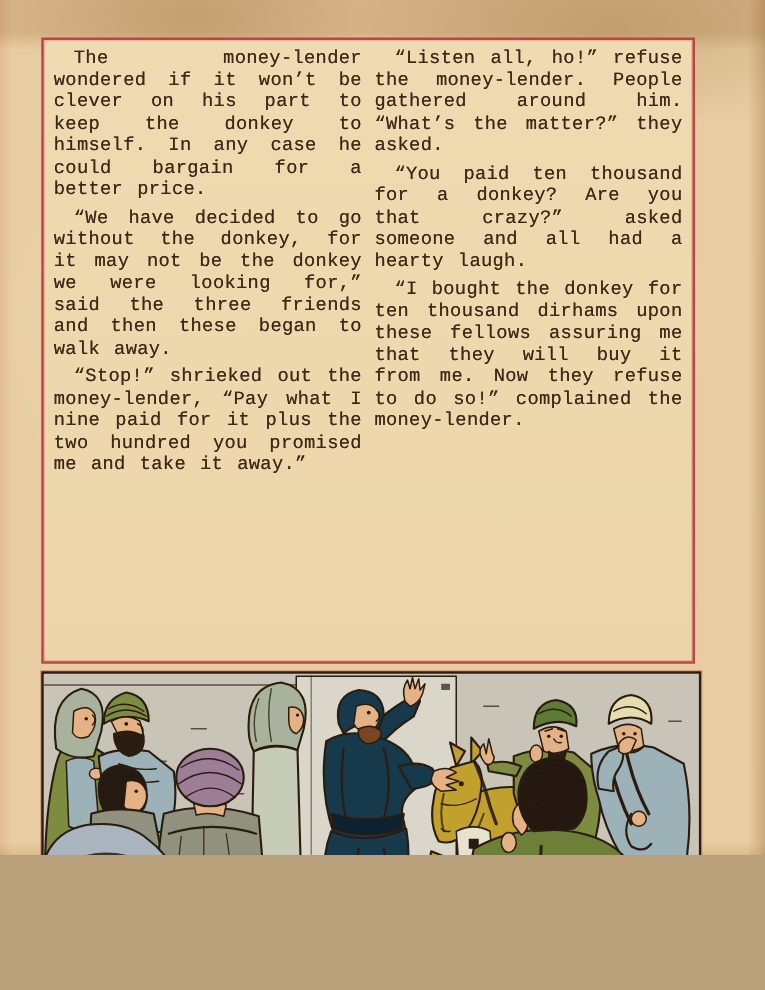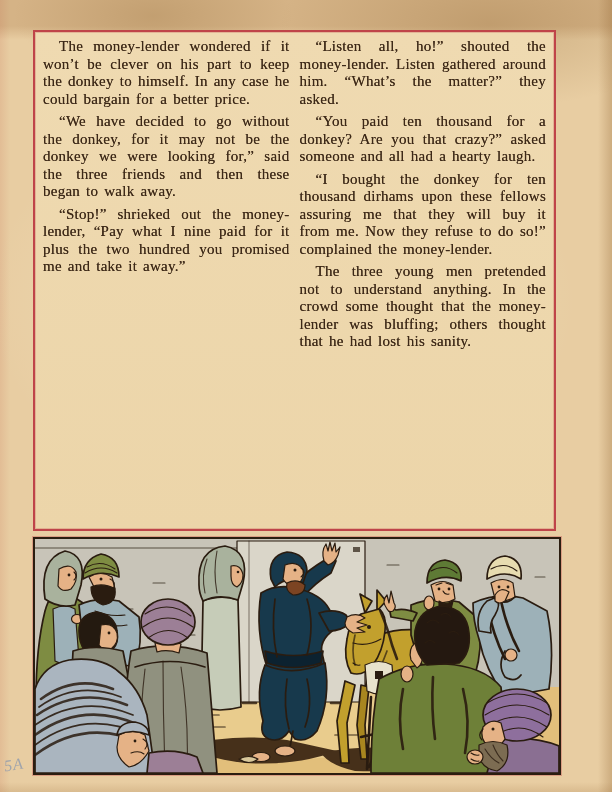--- a/index.html
+++ b/index.html
@@ -1,24 +1,24 @@
 <!DOCTYPE html>
 <html style="--paper: #e8cda2; --paper-edge: #d5b386; --frame-red: #bf4449; --ink: #3c2817; --wall: #c8c4b8; --wall-light: #dad6c9; --ground: #e2bf7b; --shadow: #46301a; --skin: #e5b286; --navy: #17394c; --ochre: #c2a02d; --olive: #7e8c42; --olive-dark: #5e7a35; --sage: #a9b29d; --sage-light: #c6ccb8; --bluegray: #9db1b8; --steel: #aab5bf; --mauve: #9c7f96; --grayrobe: #90917f; --violet: #8e6f9d; --cream-turban: #e7dcb0; --wood: #6b4a1e; --beard-gray: #7c6c52; --pencil-blue: #6484b4;"><head>
 <meta charset="utf-8">
 <style>
   html,body{margin:0;padding:0;background:#b9a07a;}
   .page{
-    position:relative;width:612px;height:792px;overflow:hidden;
+    position:relative;width:612px;height:684px;overflow:hidden;
     background:
       radial-gradient(ellipse 420px 300px at 46% 38%, rgba(255,244,214,.45), rgba(255,244,214,0) 70%),
       radial-gradient(ellipse 300px 120px at 80% 3%, rgba(140,100,50,.28), rgba(140,100,50,0) 70%),
       radial-gradient(ellipse 200px 90px at 25% 2%, rgba(140,100,50,.25), rgba(140,100,50,0) 70%),
       linear-gradient(to bottom, var(--paper-edge,#d8b88a) 0 26px, var(--paper,#e8cda2) 40px),
       var(--paper,#e8cda2);
-    font-family:Liberation Serif, serif;
+    font-family:Liberation Mono, monospace;
   }
   .edge-right{position:absolute;top:0;right:0;bottom:0;width:14px;
     background:linear-gradient(to left, rgba(140,95,45,.30), rgba(140,95,45,0));}
   .edge-left{position:absolute;top:0;left:0;bottom:0;width:10px;
     background:linear-gradient(to right, rgba(190,90,70,.14), rgba(190,90,70,0));}
   .edge-bottom{position:absolute;left:0;right:0;bottom:0;height:10px;
     background:linear-gradient(to top, rgba(150,105,55,.18), rgba(150,105,55,0));}
 
   .text-frame{
     position:absolute;left:33px;top:30px;width:523px;height:501px;
@@ -63,24 +63,23 @@
   <div class="edge-right"></div>
   <div class="edge-bottom"></div>
 
   <div class="text-frame">
     <div class="col">
       <p>The money-lender wondered if it won’t be clever on his part to keep the donkey to himself. In any case he could bargain for a better price.</p>
       <p>“We have decided to go without the donkey, for it may not be the donkey we were looking for,” said the three friends and then these began to walk away.</p>
       <p>“Stop!” shrieked out the money-lender, “Pay what I nine paid for it plus the two hundred you promised me and take it away.”</p>
     </div>
     <div class="col">
-      <p>“Listen all, ho!” shouted the money-lender. Listen gathered around him. “What’s the matter?” they asked.</p>
+      <p>“Listen all, ho!” refuse the money-lender. People gathered around him. “What’s the matter?” they asked.</p>
       <p>“You paid ten thousand for a donkey? Are you that crazy?” asked someone and all had a hearty laugh.</p>
       <p>“I bought the donkey for ten thousand dirhams upon these fellows assuring me that they will buy it from me. Now they refuse to do so!” complained the money-lender.</p>
-      <p>The three young men pretended not to understand anything. In the crowd some thought that the money-lender was bluffing; others thought that he had lost his sanity.</p>
     </div>
   </div>
 
   <div class="illustration">
     <svg viewBox="0 0 524 234" preserveAspectRatio="none">
 
       <g>
         <rect class="fl" x="0" y="0" width="524" height="152" fill="var(--wall,#c8c4b8)"></rect>
         <path class="s2" d="M0,9 H202" opacity=".7"></path>
         <path class="s2" d="M60,28 h12 M118,44 h12 M88,70 h10 M150,96 h10 M30,60 h10 M352,26 h12 M500,38 h10 M342,120 h10" opacity=".7"></path>

